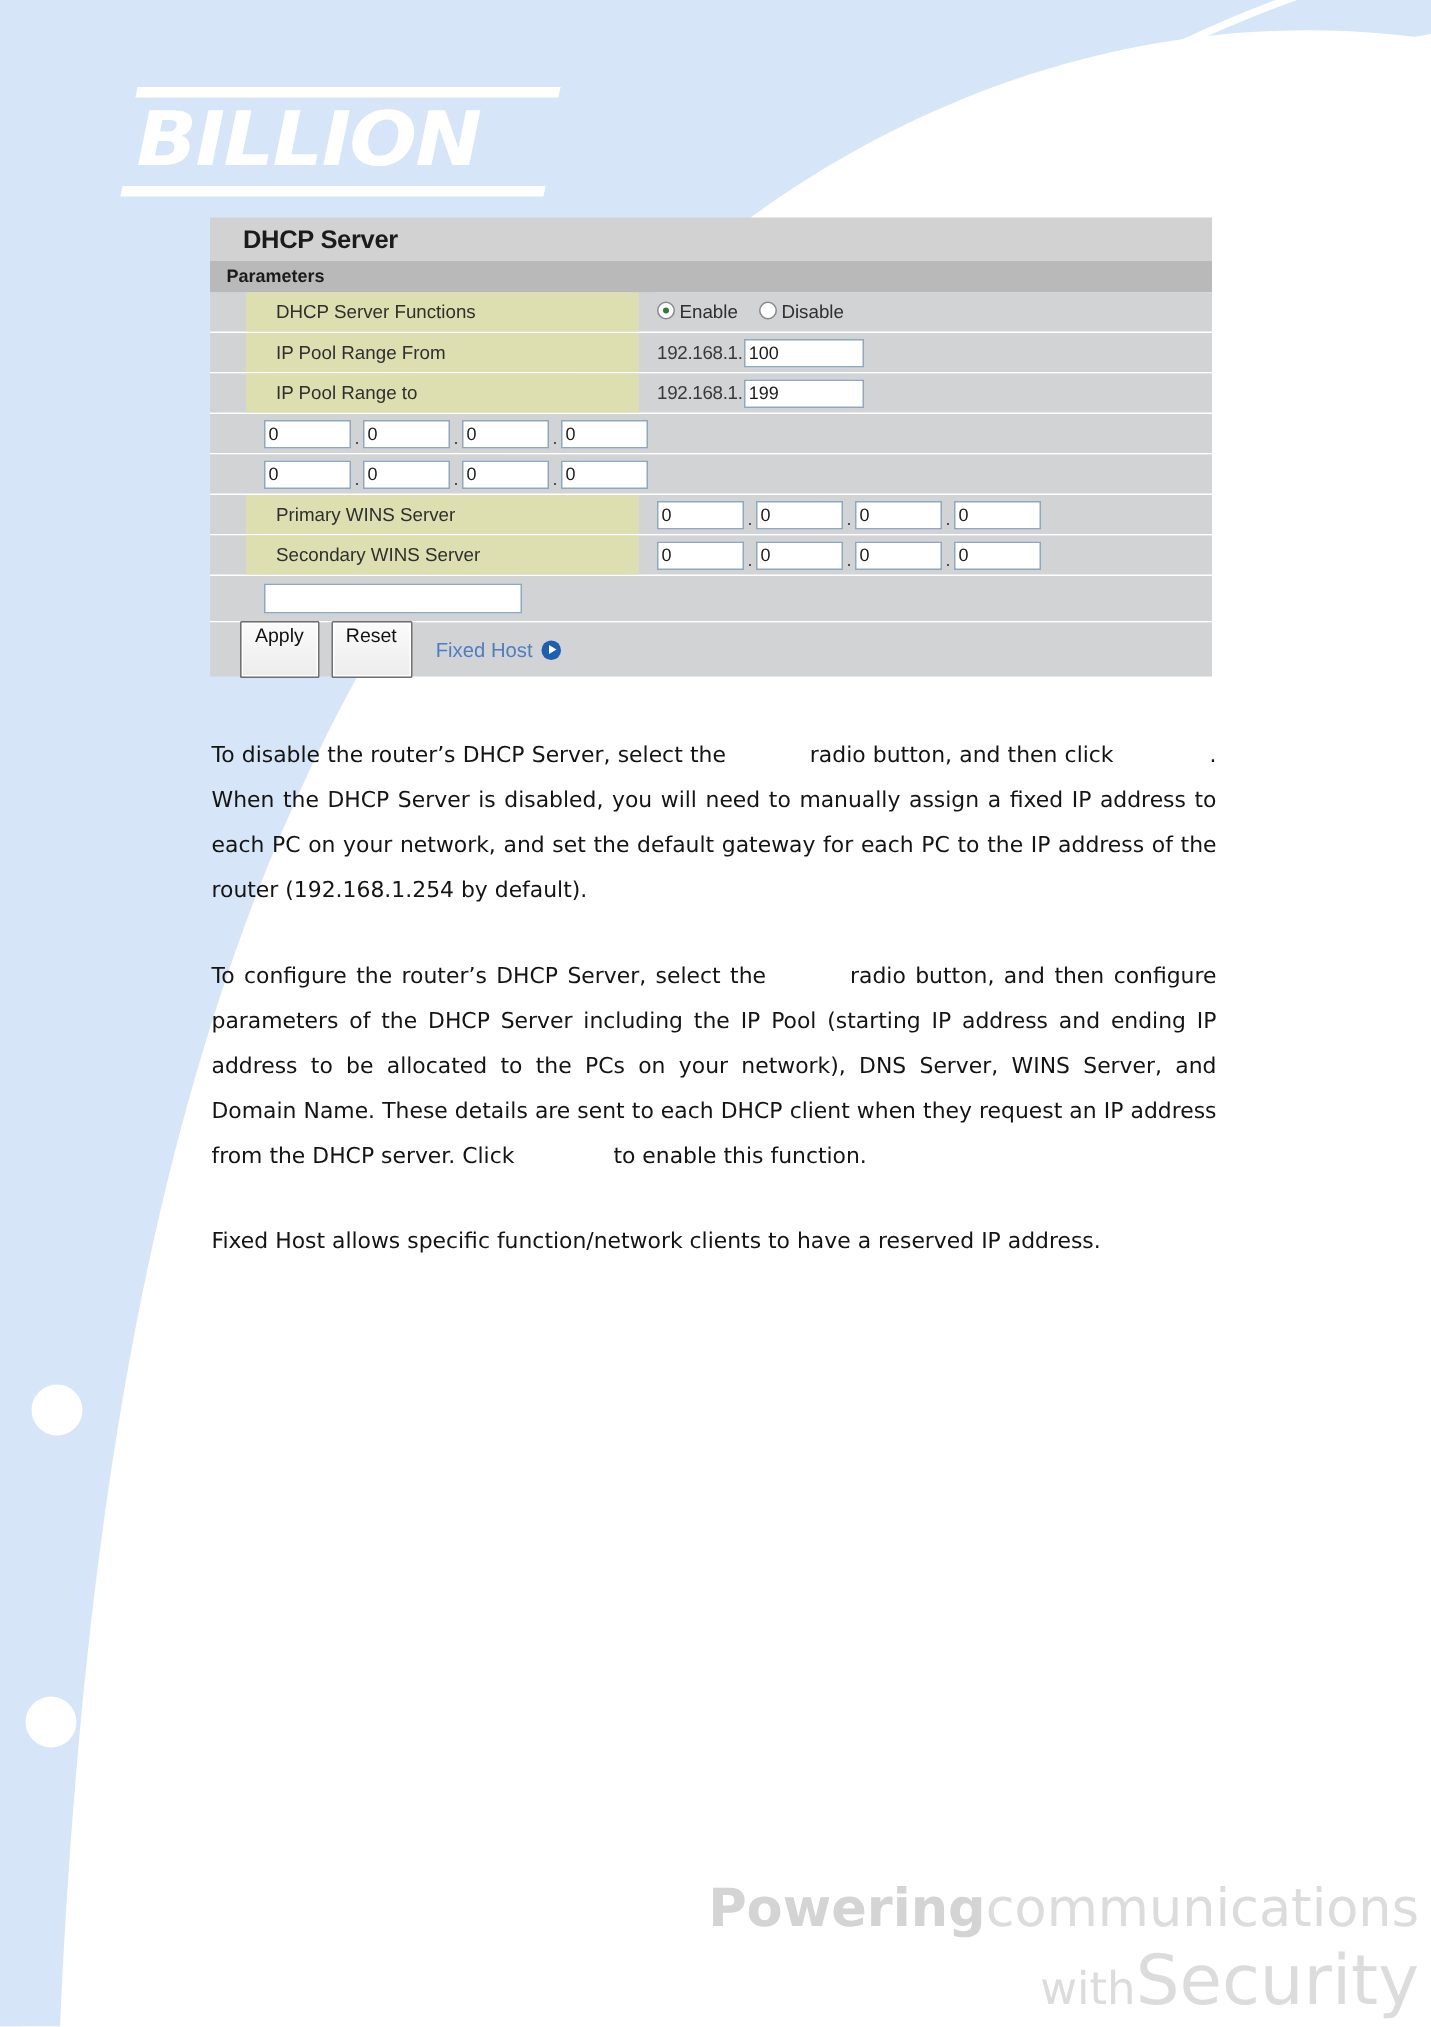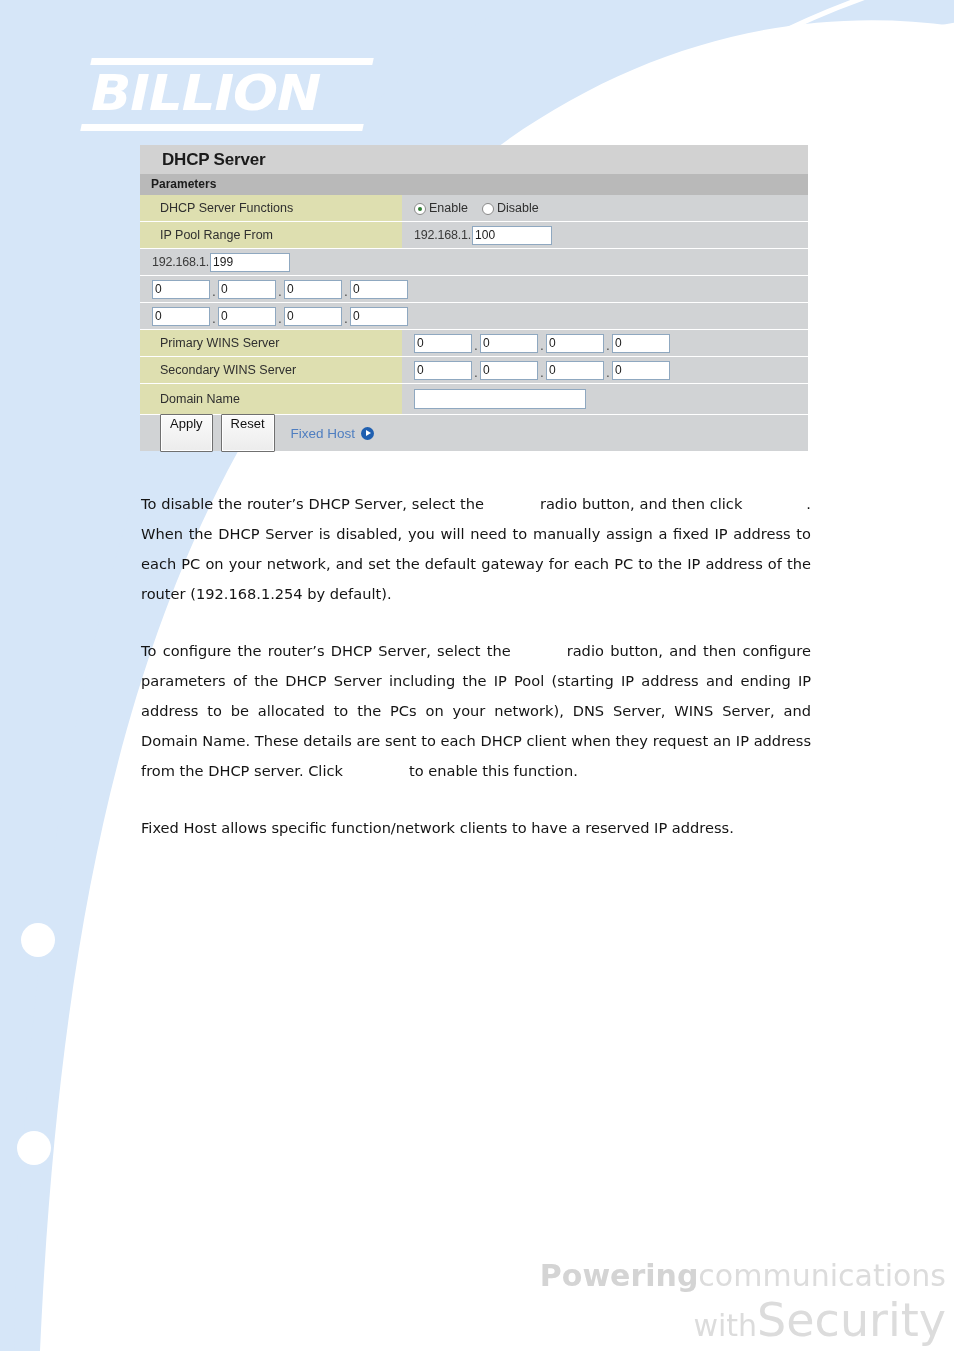--- a/index.html
+++ b/index.html
@@ -88,20 +88,21 @@
     font-size: 12px;
     font-weight: bold;
     color: #1b1b1b;
   }
   .prow {
     display: flex;
     align-items: stretch;
     background: #d1d3d5;
     border-bottom: 1px solid #ffffff;
     min-height: 26px;
+    padding-left: 24px;
   }
   .plabel {
     width: 262px;
     flex: 0 0 262px;
     background: #dedfb0;
     padding-left: 20px;
     display: flex;
     align-items: center;
     font-size: 12.5px;
     color: #2f2f2f;
@@ -110,21 +111,21 @@
   .pvalue {
     flex: 1 1 auto;
     display: flex;
     align-items: center;
     padding-left: 12px;
     box-sizing: border-box;
   }
 
   
   .radio-group { display: flex; align-items: center; gap: 14px; }
-  .radio-opt { display: flex; align-items: flex-end; gap: 3px; font-size: 12.5px; color: #2f2f2f; }
+  .radio-opt { display: flex; align-items: flex-start; gap: 3px; font-size: 12.5px; color: #2f2f2f; }
   .radio-dot {
     width: 12px; height: 12px;
     border-radius: 50%;
     background: #ffffff;
     border: 1px solid #8a8a8a;
     box-sizing: border-box;
     position: relative;
     display: inline-block;
   }
   .radio-dot.on::after {
@@ -231,21 +232,21 @@
     position: absolute;
     right: 8px;
     bottom: 8px;
     z-index: 4;
     text-align: right;
     line-height: 1;
     user-select: none;
   }
   #footer-line1 {
     font-family: "DejaVu Sans", sans-serif;
-    font-size: 30px;
+    font-size: 35px;
     white-space: nowrap;
   }
   #footer-line2 {
     font-family: "DejaVu Sans", sans-serif;
     font-size: 35px;
     white-space: nowrap;
     margin-top: 6px;
   }
   .f-bold  { font-weight: bold; color: #d4d4d4; }
   .f-light { font-weight: normal; color: #dcdcdc; }
@@ -313,20 +314,21 @@
 
   <div class="prow">
     <div class="plabel">IP Pool Range From</div>
     <div class="pvalue">
       <span class="ipprefix">192.168.1.</span>
       <input class="tbox pool" type="text" value="100" style="">
     </div>
   </div>
 
   <div class="prow">
+    <div class="plabel">IP Pool Range to</div>
     <div class="pvalue">
       <span class="ipprefix">192.168.1.</span>
       <input class="tbox pool" type="text" value="199" style="">
     </div>
   </div>
 
   <div class="prow">
     <div class="pvalue">
       <span class="octet-row">
         <input class="tbox octet" type="text" value="0" style="">
@@ -378,21 +380,20 @@
         <input class="tbox octet" type="text" value="0" style="">
         <span class="octet-sep">.</span>
         <input class="tbox octet" type="text" value="0" style="">
         <span class="octet-sep">.</span>
         <input class="tbox octet" type="text" value="0" style="">
       </span>
     </div>
   </div>
 
   <div class="prow" style="min-height:30px;">
-    <div class="plabel">Domain Name</div>
     <div class="pvalue">
       <input class="tbox domain" type="text" value="" style="">
     </div>
   </div>
 
   <div id="btnrow">
     <button class="btn">Apply</button>
     <button class="btn">Reset</button>
     <a href="#" id="fixedhost">
       <span>Fixed Host</span>

